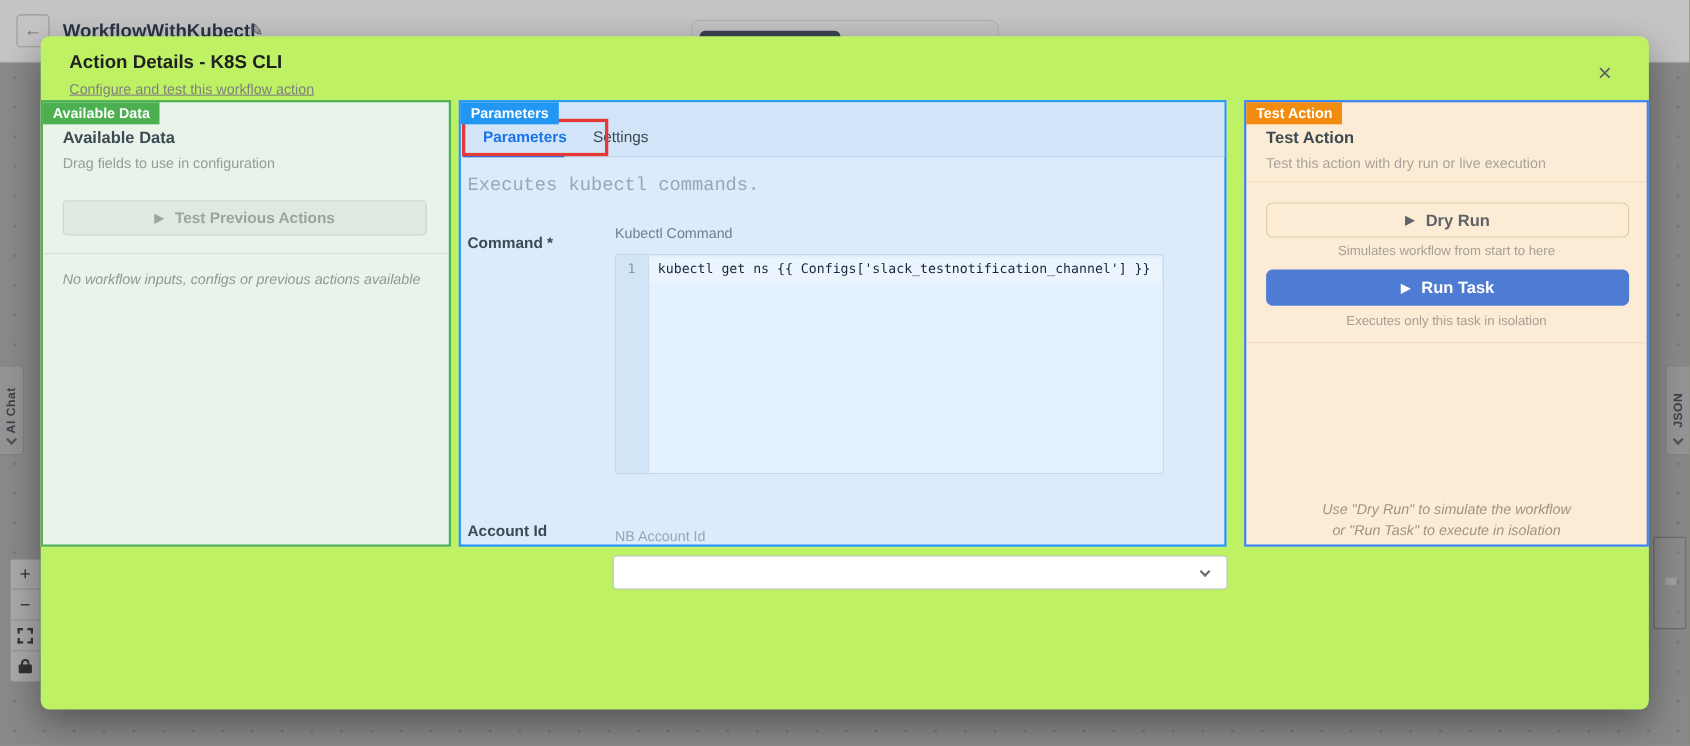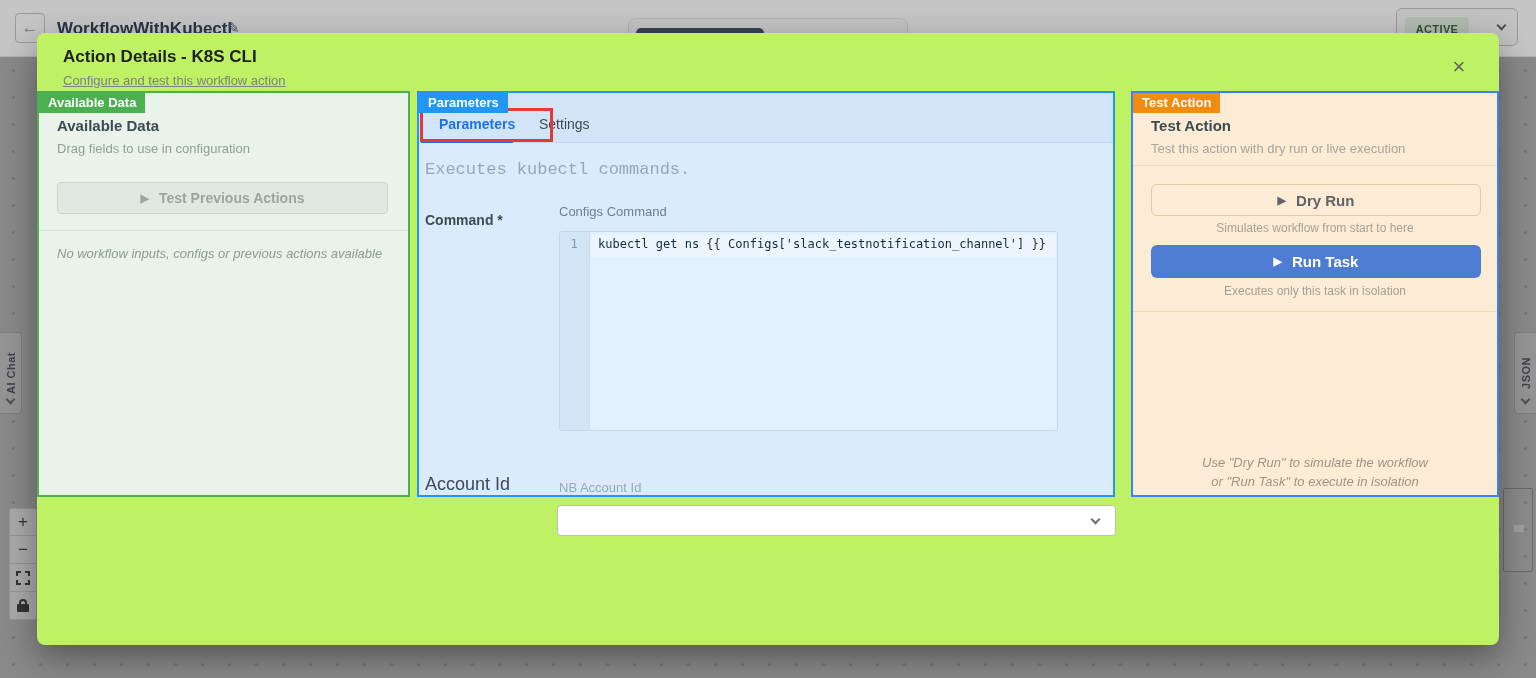--- a/index.html
+++ b/index.html
@@ -77,21 +77,21 @@
   .tab-settings { position:absolute; left:120px; top:23px; font-size:14px; color:#3c4a52; }
   .red-box { position:absolute; left:1px; top:15px; width:133px; height:34px; border:3px solid #e53935; z-index:5; }
   .param-desc { position:absolute; left:6px; top:67px; font-size:17px; color:#93a7bd;font-family:Liberation Mono, monospace; }
   .cmd-label { position:absolute; left:6px; top:119px; font-size:14px; font-weight:bold; color:#3c4a52; }
   .cmd-editor-label { position:absolute; left:140px; top:111px; font-size:13px; color:#6b7f92; }
   .code-editor { position:absolute; left:140px; top:138px; width:499px; height:200px; background:#e3f0fd; border:1px solid #c5d8ea; border-radius:3px; }
   .code-gutter { position:absolute; left:0; top:0; width:30px; height:100%; background:#d2e5f6; border-right:1px solid #cadeef; }
   .code-activeline { position:absolute; left:31px; top:3px; right:1px; height:22px; background:#ecf5fe; }
   .code-linenum { position:absolute; left:0; top:5px; width:28px; text-align:center; font-family:"DejaVu Sans Mono", monospace; font-size:12px; color:#7e96ad; }
   .code-text { position:absolute; left:38px; top:5px; font-family:"DejaVu Sans Mono", monospace; font-size:12px; color:#15293e; white-space:pre; }
-  .acct-label { position:absolute; left:6px; top:381px; font-size:18px; font-weight:normal; color:#3c4a52; }
+  .acct-label { position:absolute; left:6px; top:381px; font-size:14px; font-weight:bold; color:#3c4a52; }
   .acct-ph { position:absolute; left:140px; top:387px; font-size:13px; color:#9aa7b5; }
 
   
   .p-orange { left:1094px; width:368px; background:#fcecd5; border:2px solid #3b82f6; }
   .badge-orange { background:#f28c0f; }
   .ta-heading { position:absolute; left:18px; top:24px; font-size:15px; font-weight:bold; color:#3c4a52; }
   .ta-hint { position:absolute; left:18px; top:48px; font-size:13px; color:#a8a49b; }
   .ta-div1 { position:absolute; left:0; top:72px; width:100%; height:1px; background:#eedcbf; }
   .dry-btn { position:absolute; left:18px; top:91px; width:330px; height:32px; border:1px solid #dbcba9; border-radius:6px; background:transparent;
              display:flex; align-items:center; justify-content:center; gap:10px; font-size:15px; font-weight:bold; color:#5f6368; }
@@ -118,24 +118,20 @@
 
   <div class="topbar">
     <div class="back-btn">
       <span>←</span>
     </div>
     <div class="wf-title">WorkflowWithKubectl</div>
     <span class="edit-ic">✎</span>
     <div class="mode-toggle">
       <div class="mode-pill"></div>
     </div>
-    <div class="status-group">
-      <div class="status-pill">ACTIVE</div>
-      <span class="chev status-chev"></span>
-    </div>
   </div>
 
   <div class="canvas"></div>
 
   <div class="side-tab side-tab-left">
     <span class="vtext">AI Chat</span>
     <span class="chev tab-chev"></span>
   </div>
   <div class="side-tab side-tab-right">
     <span class="vtext">JSON</span>
@@ -194,21 +190,21 @@
       <div class="tab-strip">
         <div class="tab-params">Parameters</div>
         <div class="tab-underline"></div>
         <div class="tab-settings">Settings</div>
       </div>
       <div class="red-box"></div>
       <div class="badge badge-blue">Parameters</div>
       <div class="param-desc">Executes kubectl commands.</div>
 
       <div class="cmd-label">Command *</div>
-      <div class="cmd-editor-label">Configs Command</div>
+      <div class="cmd-editor-label">Kubectl Command</div>
       <div class="code-editor">
         <div class="code-gutter"></div>
         <div class="code-activeline"></div>
         <div class="code-linenum">1</div>
         <div class="code-text">kubectl get ns {{ Configs['slack_testnotification_channel'] }}</div>
       </div>
 
       <div class="acct-label">Account Id</div>
       <div class="acct-ph">NB Account Id</div>
     </div>

